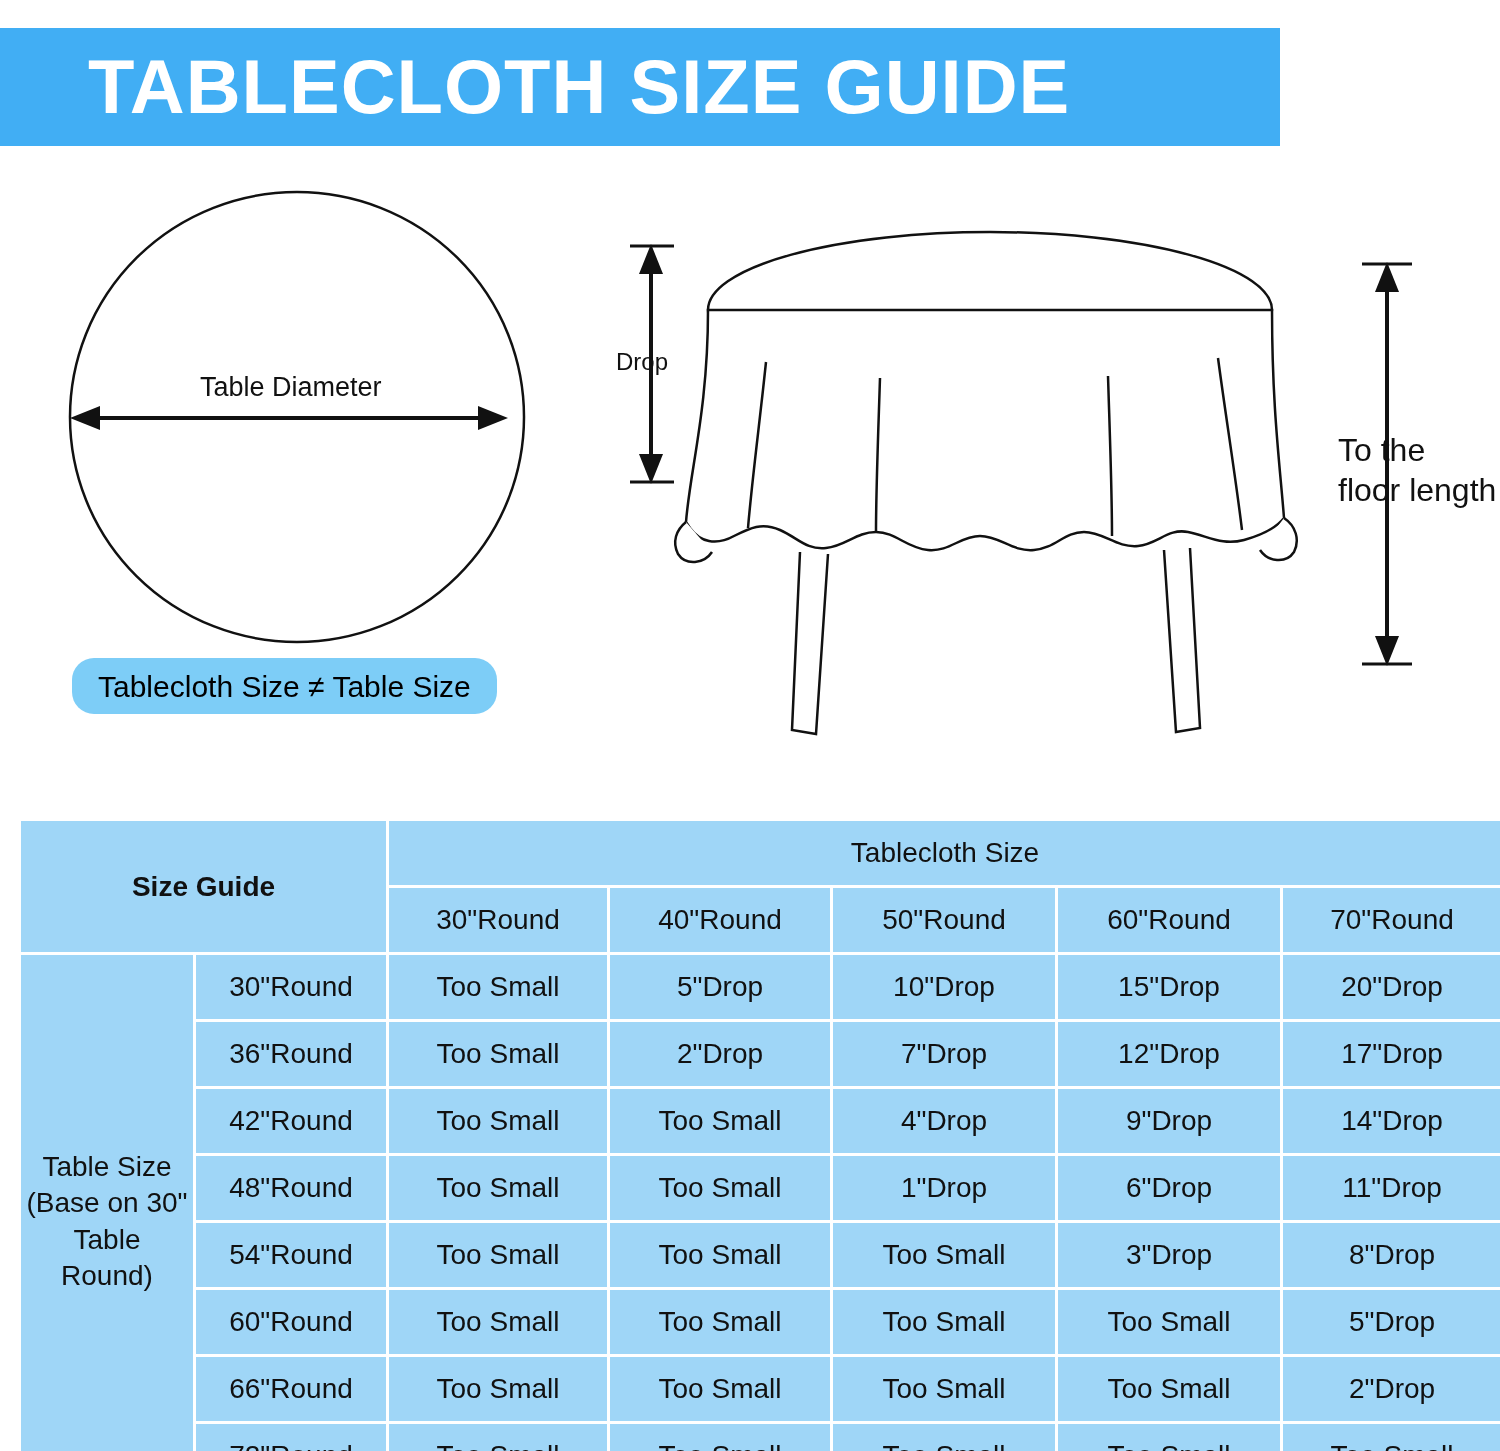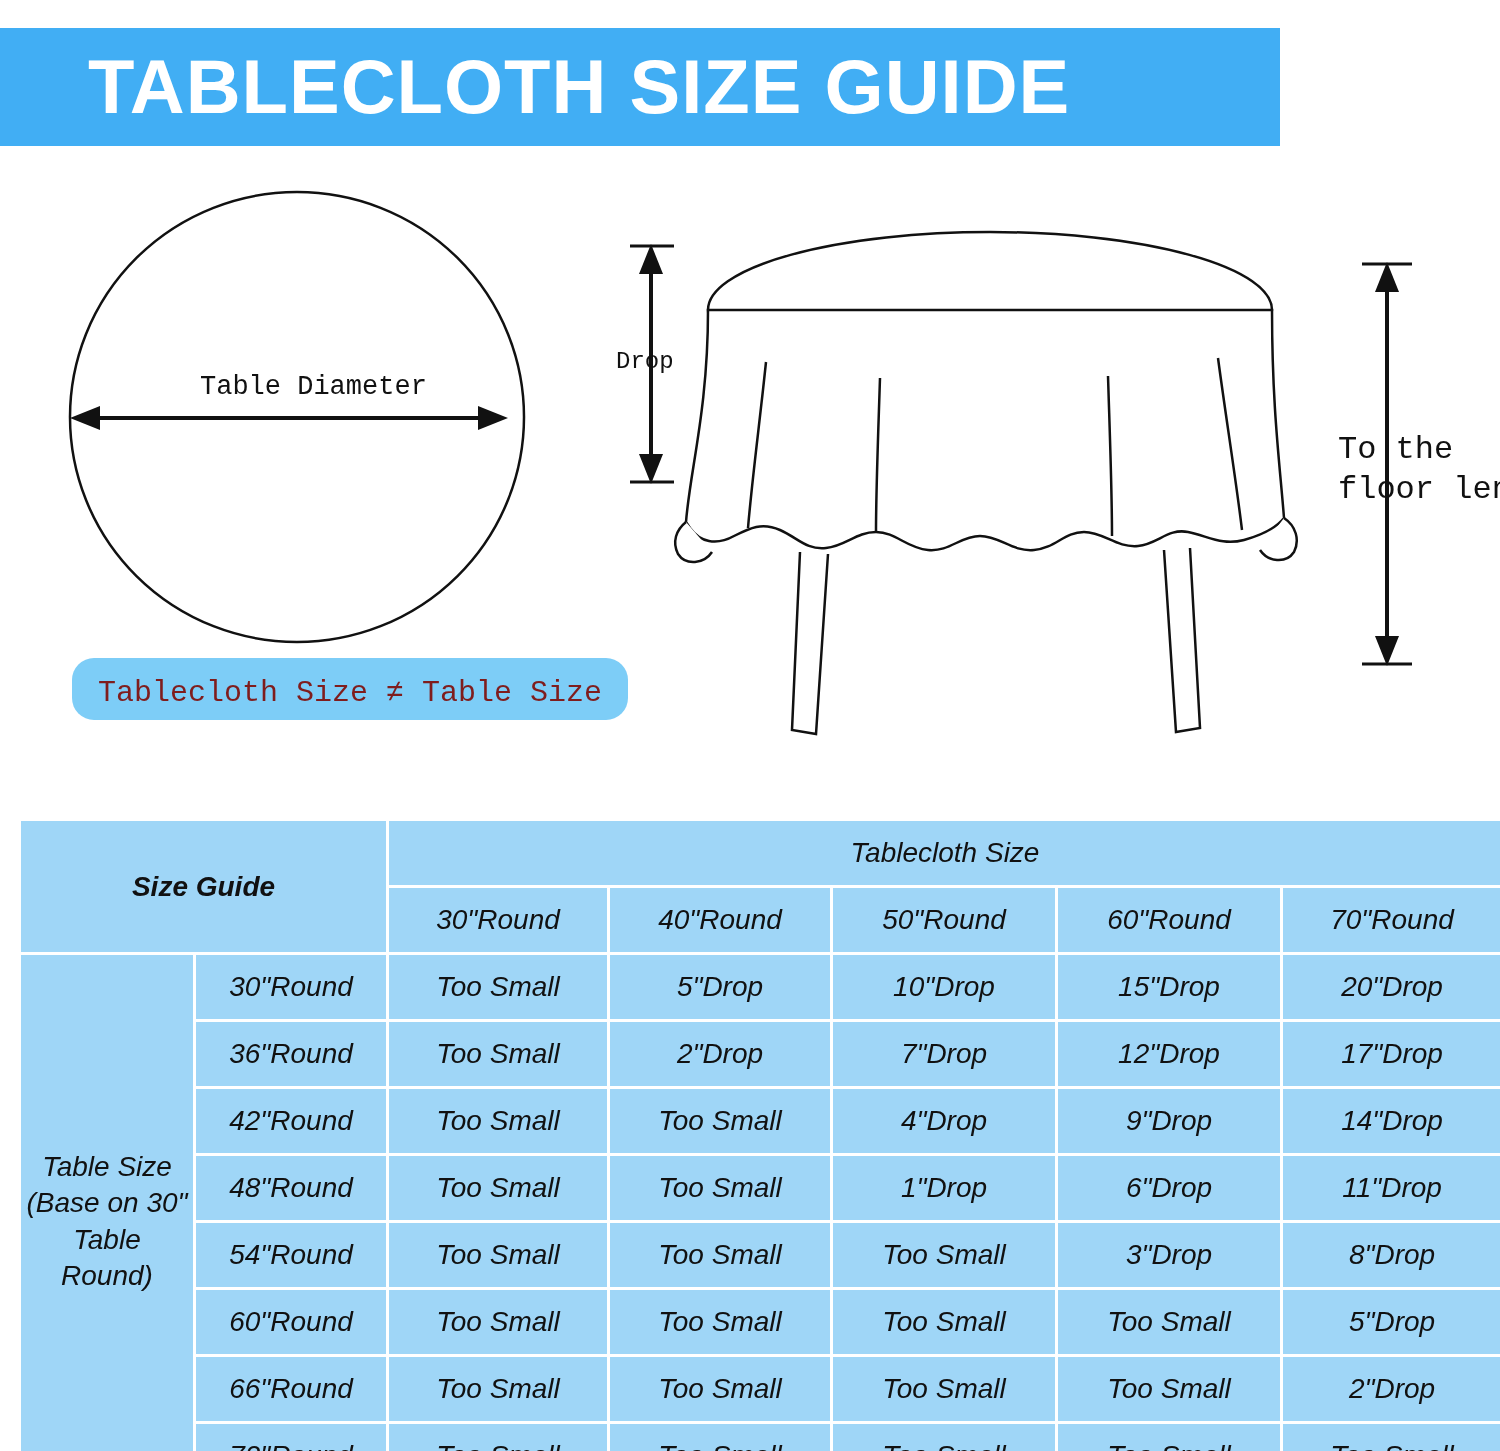--- a/index.html
+++ b/index.html
@@ -38,30 +38,29 @@
     white-space: nowrap;
   }
 
   
   .illustration {
     position: absolute;
     left: 0;
     top: 150px;
     width: 1500px;
     height: 650px;
-    font-family: Liberation Mono, monospace;
   }
 
   .pill {
     position: absolute;
     background: #7dcdf7;
     border-radius: 22px;
-    color: #7f1d1d;
+    color: #000000;
     font-size: 30px;
-    padding: 18px 26px 9px 26px;
+    padding: 12px 26px 9px 26px;
     white-space: nowrap;
     line-height: 1.15;
   }
   .pill-1 { left: 72px; top: 508px; }
   .pill-2 { left: 72px; top: 578px; }
 
   .label-diameter {
     position: absolute;
     left: 200px;
     top: 222px;
@@ -101,21 +100,20 @@
     table-layout: fixed;
   }
   table.size-guide td {
     background: #9fd6f7;
     color: #111;
     font-size: 28px;
     text-align: center;
     vertical-align: middle;
     height: 64px;
     padding: 0 4px;
-    font-style: italic;
   }
   td.title-cell {
     background: #8cb8d4;
     font-size: 46px;
     font-weight: bold;
     text-align: left;
     padding-left: 36px;
   }
   td.tablecloth-head {
     background: #8cb8d4;

